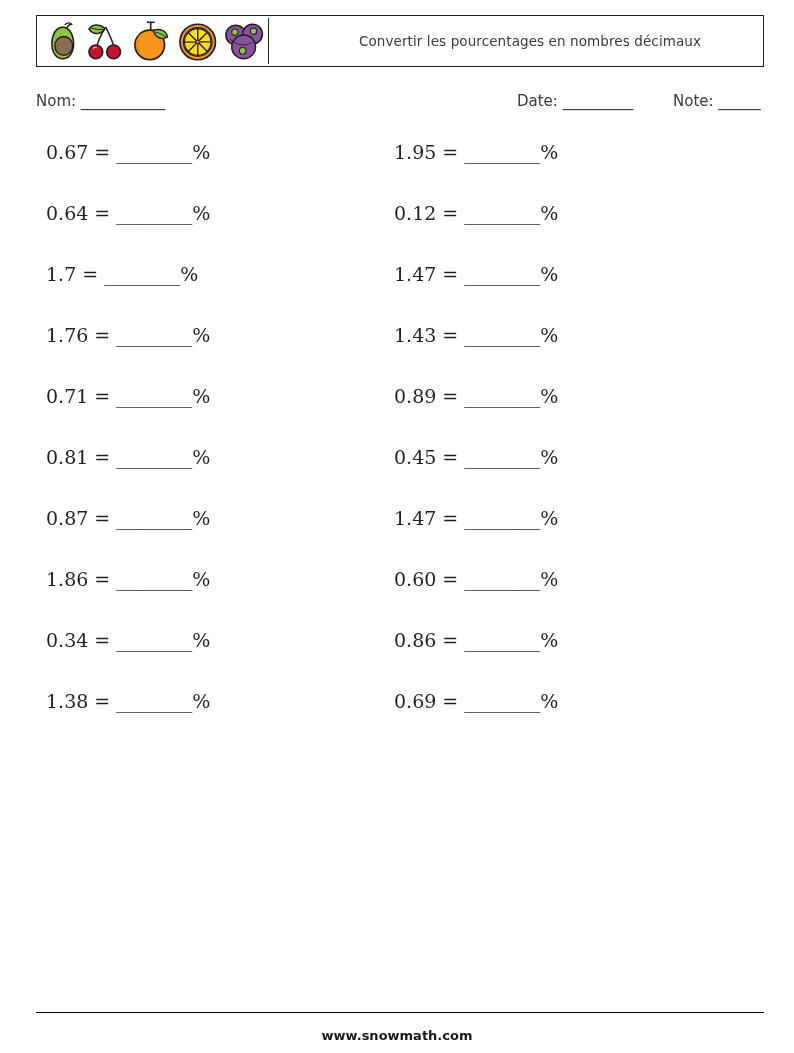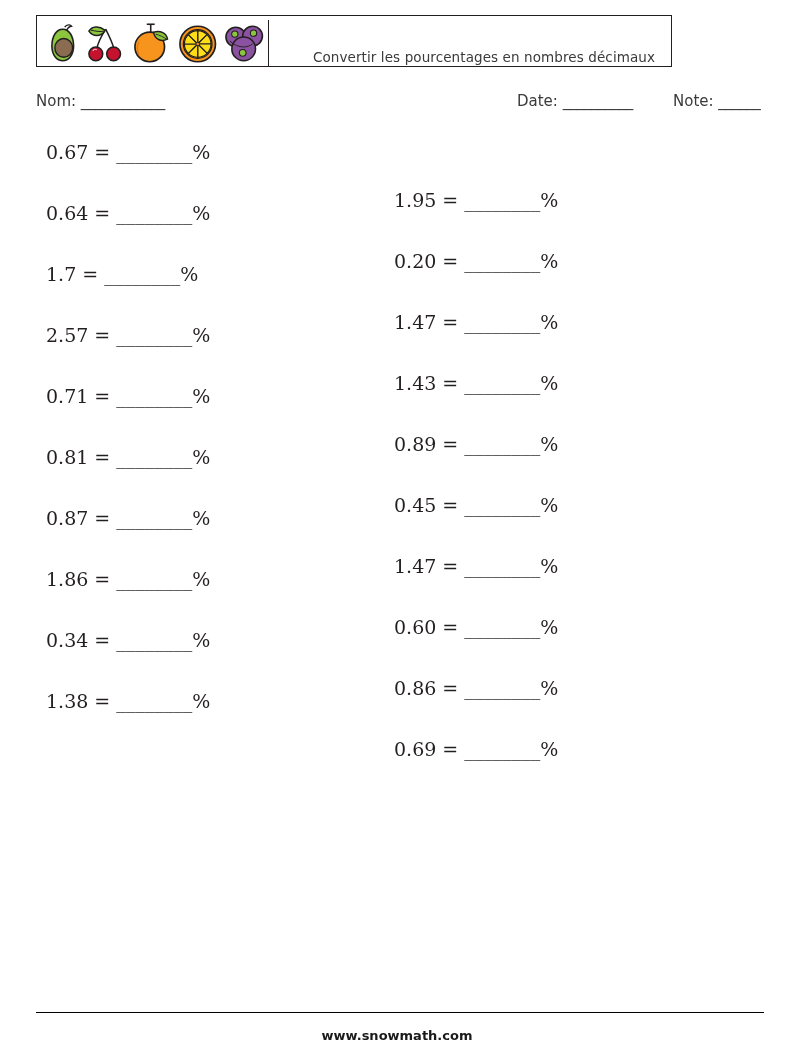--- a/index.html
+++ b/index.html
@@ -14,26 +14,26 @@
     font-family: "DejaVu Sans", sans-serif;
     color: #231f20;
     overflow: hidden;
   }
 
   
   .header-box {
     position: absolute;
     left: 36px;
     top: 15px;
-    width: 636px;
+    width: 728px;
     height: 52px;
     border: 1.5px solid #231f20;
     box-sizing: border-box;
     display: flex;
-    align-items: flex-end;
+    align-items: center;
     gap: 28px;
   }
   .fruit-strip {
     width: 232px;
     border-right: 1.5px solid #231f20;
     box-sizing: border-box;
     display: flex;
     align-items: center;
     justify-content: flex-start;
     padding-left: 6px;
@@ -86,21 +86,21 @@
     left: 0;
     top: 141px;
     width: 794px;
   }
   .col {
     position: absolute;
     top: 0;
     text-align: right;
   }
   .col-left  { left: 46px; }
-  .col-right { left: 394px; margin-top: 48px; }
+  .col-right { left: 394px; }
 
   .prob-row {
     height: 61px;
     display: flex;
     align-items: flex-start;
     white-space: nowrap;
   }
   .prob-text {
     font-family: "DejaVu Serif", serif;
     font-size: 19px;
@@ -217,21 +217,21 @@
     <div class="prob-row">
         <span class="prob-text">0.67 = ________%</span>
       </div>
     <div class="prob-row">
         <span class="prob-text">0.64 = ________%</span>
       </div>
     <div class="prob-row">
         <span class="prob-text">1.7 = ________%</span>
       </div>
     <div class="prob-row">
-        <span class="prob-text">2.57 = ________%</span>
+        <span class="prob-text">1.76 = ________%</span>
       </div>
     <div class="prob-row">
         <span class="prob-text">0.71 = ________%</span>
       </div>
     <div class="prob-row">
         <span class="prob-text">0.81 = ________%</span>
       </div>
     <div class="prob-row">
         <span class="prob-text">0.87 = ________%</span>
       </div>
@@ -244,21 +244,21 @@
     <div class="prob-row">
         <span class="prob-text">1.38 = ________%</span>
       </div>
   </div>
 
   <div class="col col-right">
     <div class="prob-row">
         <span class="prob-text">1.95 = ________%</span>
       </div>
     <div class="prob-row">
-        <span class="prob-text">0.20 = ________%</span>
+        <span class="prob-text">0.12 = ________%</span>
       </div>
     <div class="prob-row">
         <span class="prob-text">1.47 = ________%</span>
       </div>
     <div class="prob-row">
         <span class="prob-text">1.43 = ________%</span>
       </div>
     <div class="prob-row">
         <span class="prob-text">0.89 = ________%</span>
       </div>

